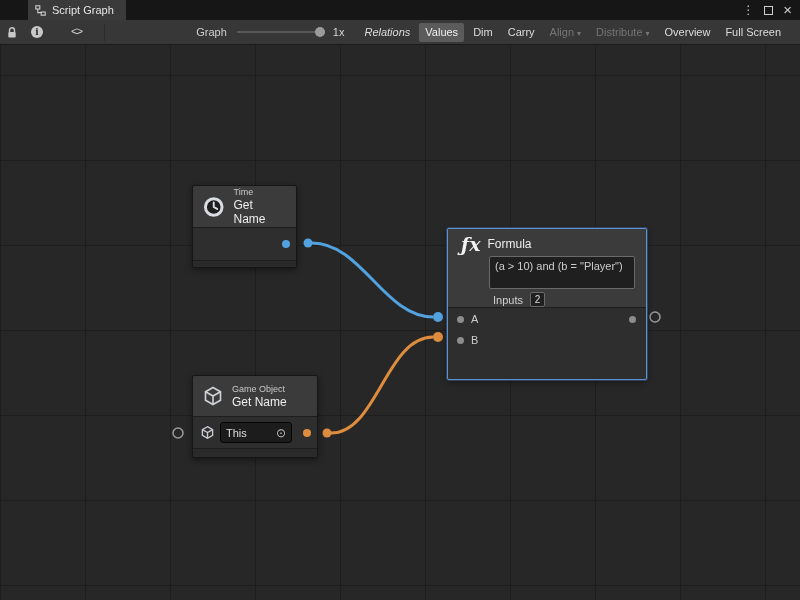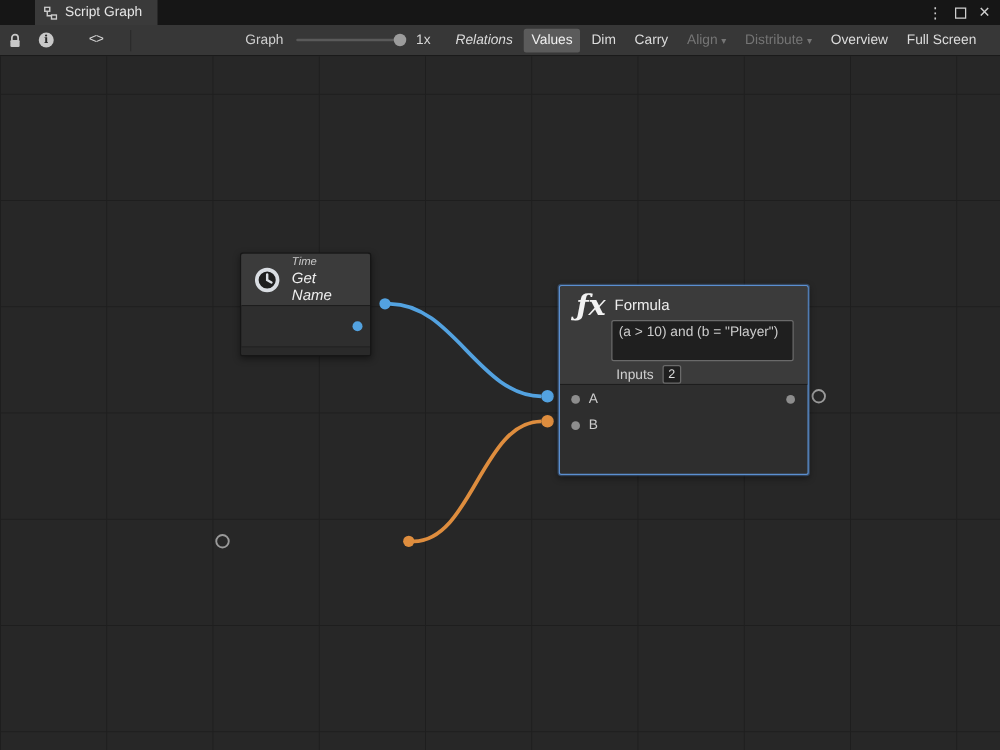--- a/index.html
+++ b/index.html
@@ -60,32 +60,32 @@
   .node-cat { font-size:9px; color:#c9c9c9; line-height:11px; }
   .node-title { font-size:12px; color:#eeeeee; line-height:14px; }
   .node-footer { border-top:1px solid #1d1d1d; background:#2a2a2a;
     border-radius:0 0 2px 2px; }
   .dot { position:absolute; width:8px; height:8px; border-radius:50%; }
   .dot.blue { background:#53a2e0; }
   .dot.orange { background:#de8d3e; }
   .dot.gray { width:7px; height:7px; background:#8d8d8d; }
 
   
-  .node-gettime { left:192px; top:157px; width:105px; height:83px;font-style:italic; }
+  .node-gettime { left:192px; top:140px; width:105px; height:83px; }
   .node-gettime .node-header { height:42px; }
   .node-gettime .node-body { position:relative; height:32px; }
   .node-gettime .node-footer { height:7px; }
 
   
   .node-formula { left:447px; top:183px; width:200px; height:152px;
     border:1px solid #5b8fd0; box-shadow:0 0 0 1px rgba(91,143,208,.35), 0 2px 6px rgba(0,0,0,.45); }
   .node-formula .node-header { position:relative; height:79px; display:block; padding:0; }
   .f-row1 { display:flex; align-items:center; gap:7px; height:28px; padding:2px 8px 0 13px; }
   .fx-glyph { font-family:"DejaVu Serif", serif; font-style:italic; font-weight:bold;
-    font-size:23px; color:#f2f2f2;text-align:center; }
+    font-size:19px; color:#f2f2f2;text-align:center; }
   .f-field { position:absolute; left:41px; top:27px; width:146px; height:33px;
     background:#1f1f1f; border:1px solid #6a6a6a; border-radius:2px;
     color:#cccccc; font-size:11px; line-height:14px; padding:2px 5px; overflow:hidden; }
   .f-inputs { position:absolute; left:45px; top:63px; display:flex; align-items:center;
     gap:7px; font-size:11px; color:#d0d0d0; }
   .f-count { min-width:15px; height:15px; padding:0 3px; background:#1f1f1f;
     border:1px solid #6a6a6a; border-radius:2px; font-size:10px; color:#dddddd;
     text-align:center; line-height:13px; }
   .f-ports { position:relative; height:71px; }
   .f-row { position:absolute; left:0; width:100%; height:20px; font-size:11px;
@@ -213,14 +213,38 @@
         <span class="plabel">A</span>
         <span class="dot gray out"></span>
       </div>
       <div class="f-row b">
         <span class="dot gray in"></span>
         <span class="plabel">B</span>
       </div>
     </div>
   </div>
 
+  <div class="node node-getname">
+    <div class="node-header">
+      <svg width="22" height="22" viewBox="0 0 22 22">
+        <path d="M11 2.5 L18.5 6.8 V15.2 L11 19.5 L3.5 15.2 V6.8 Z" fill="none" stroke="#d0d4d8" stroke-width="1.6"></path>
+        <path d="M3.5 6.8 L11 11 L18.5 6.8 M11 11 V19.5" fill="none" stroke="#d0d4d8" stroke-width="1.6"></path>
+      </svg>
+      <span class="hdr-text">
+        <span class="node-cat">Game Object</span>
+        <span class="node-title">Get Name</span>
+      </span>
+    </div>
+    <div class="node-body">
+      <svg class="gn-cube" width="15" height="15" viewBox="0 0 22 22">
+        <path d="M11 2.5 L18.5 6.8 V15.2 L11 19.5 L3.5 15.2 V6.8 Z" fill="none" stroke="#c7cbd0" stroke-width="2"></path>
+        <path d="M3.5 6.8 L11 11 L18.5 6.8 M11 11 V19.5" fill="none" stroke="#c7cbd0" stroke-width="2"></path>
+      </svg>
+      <span class="gn-field">
+        <span class="val">This</span>
+        <span class="gn-target">⊙</span>
+      </span>
+      <span class="dot orange"></span>
+    </div>
+    <div class="node-footer"></div>
+  </div>
 
 </div>
 
 </body></html>

